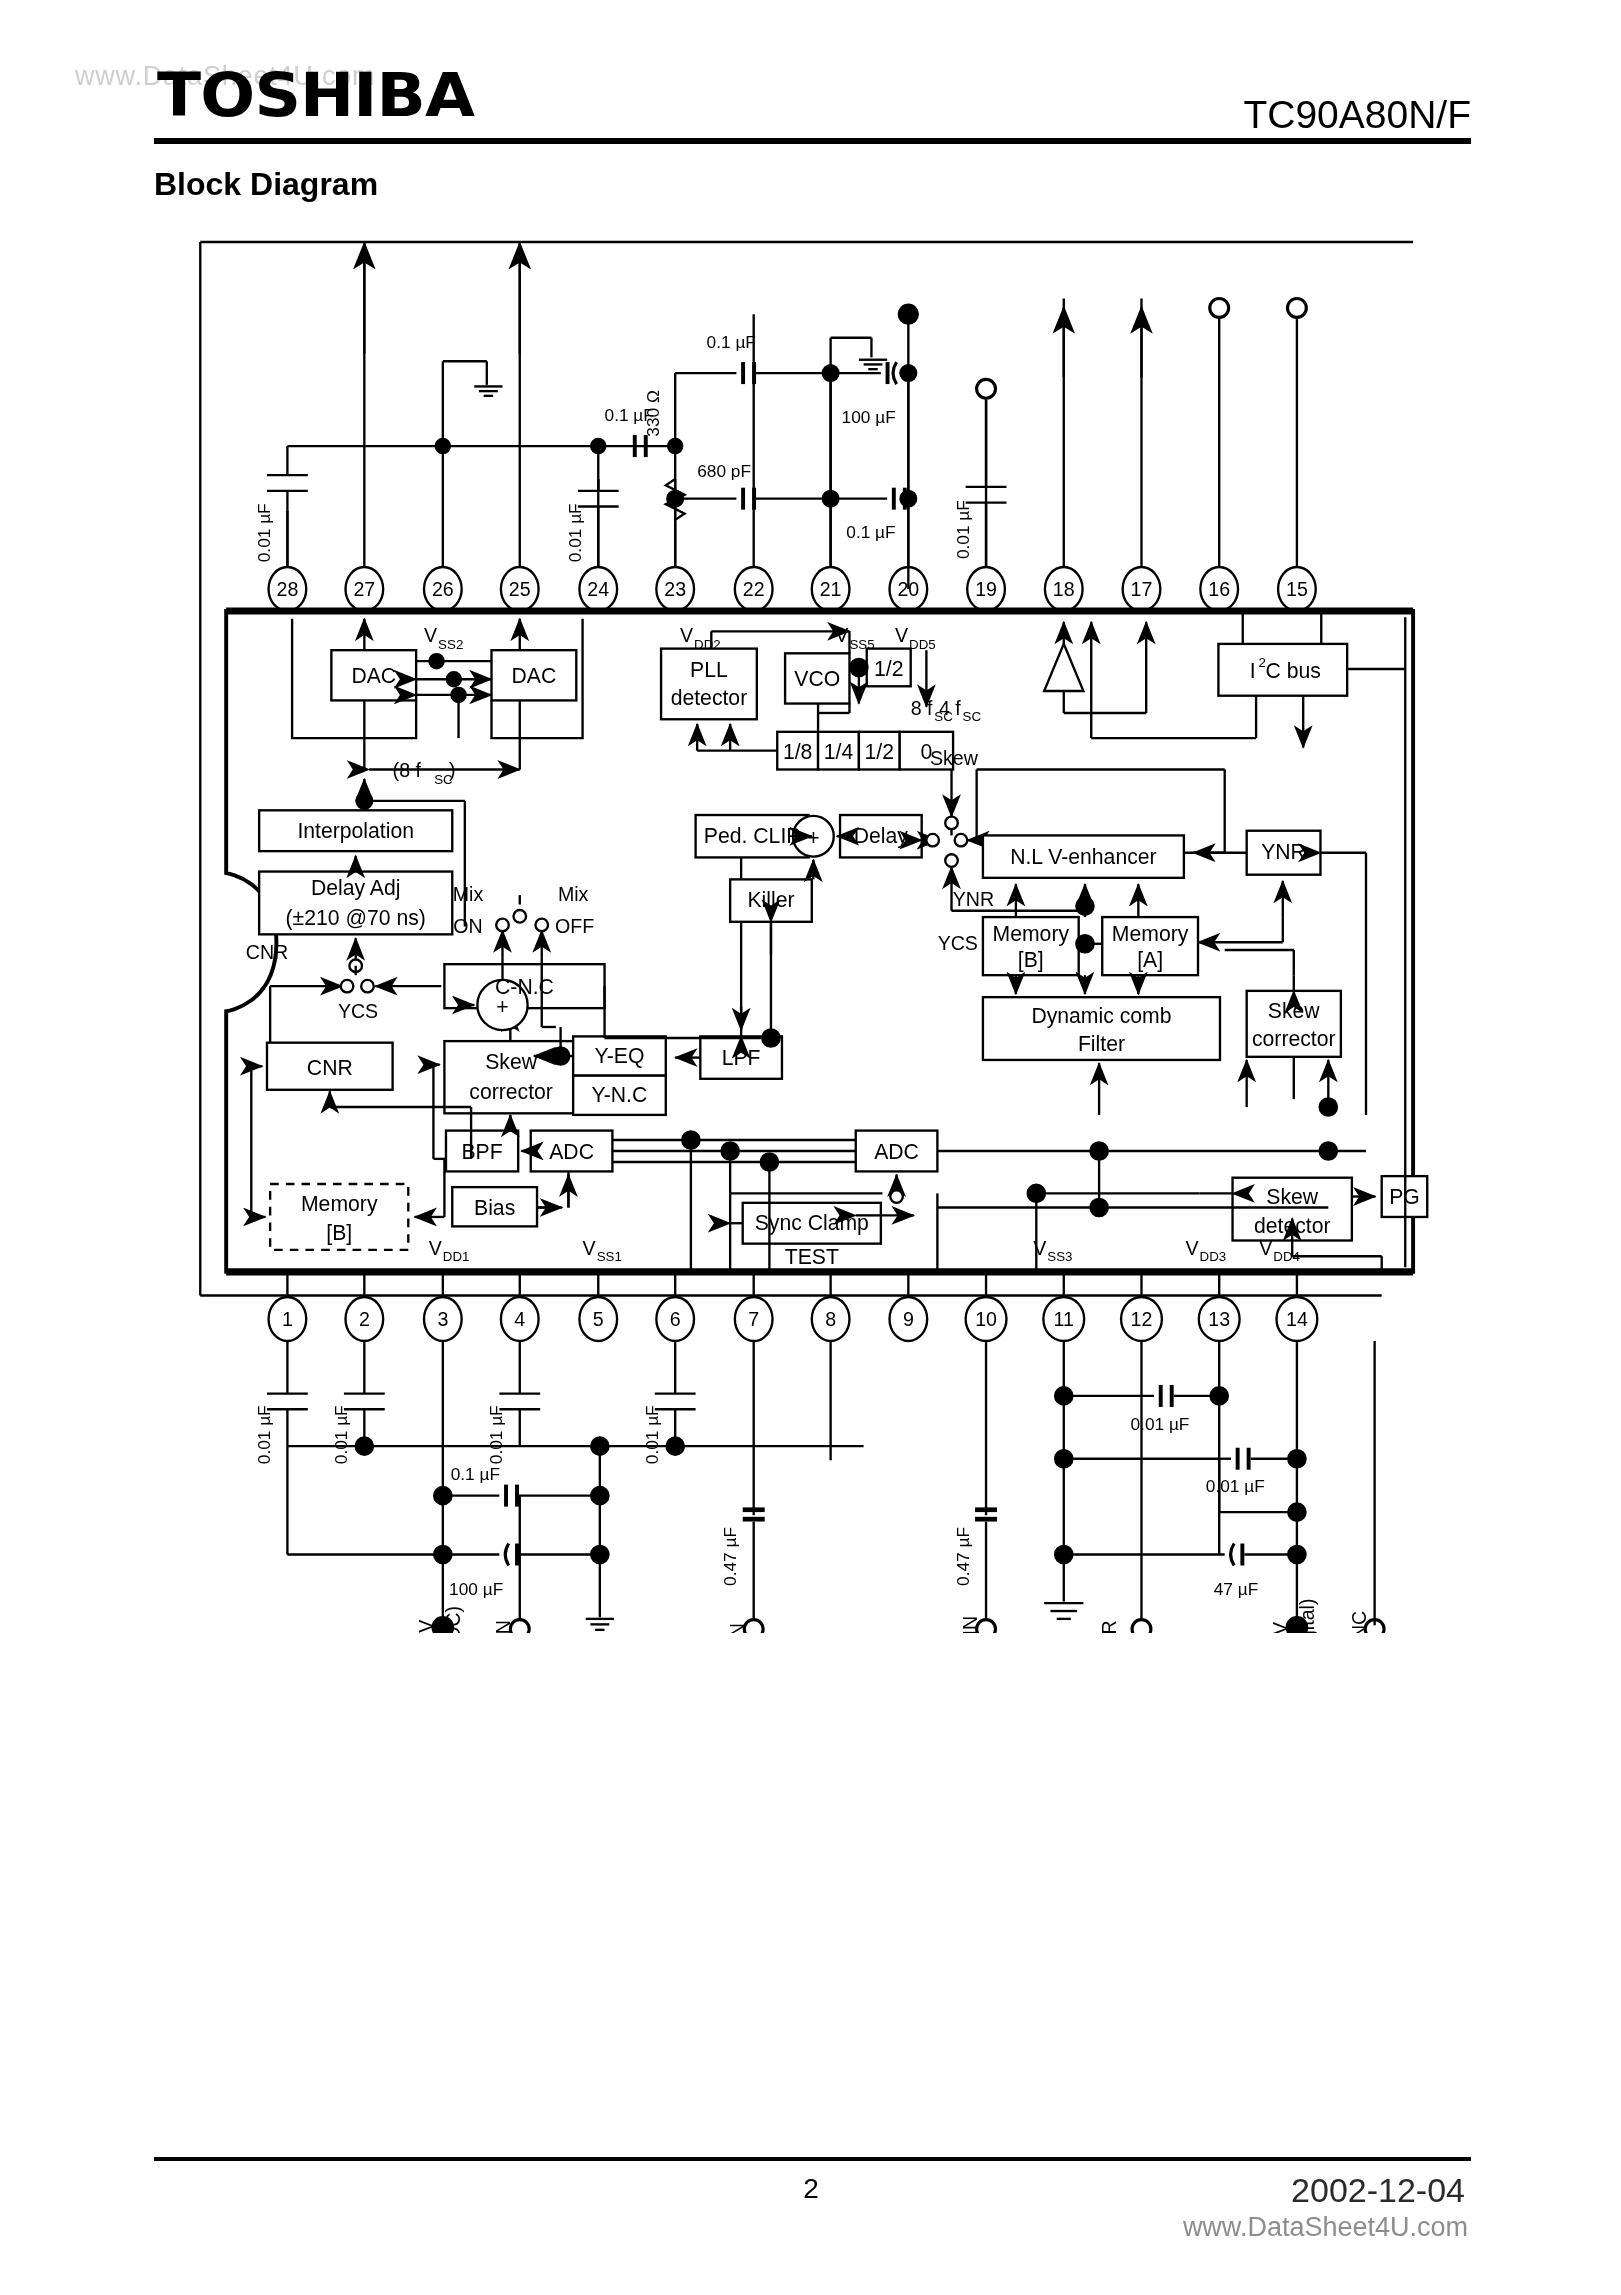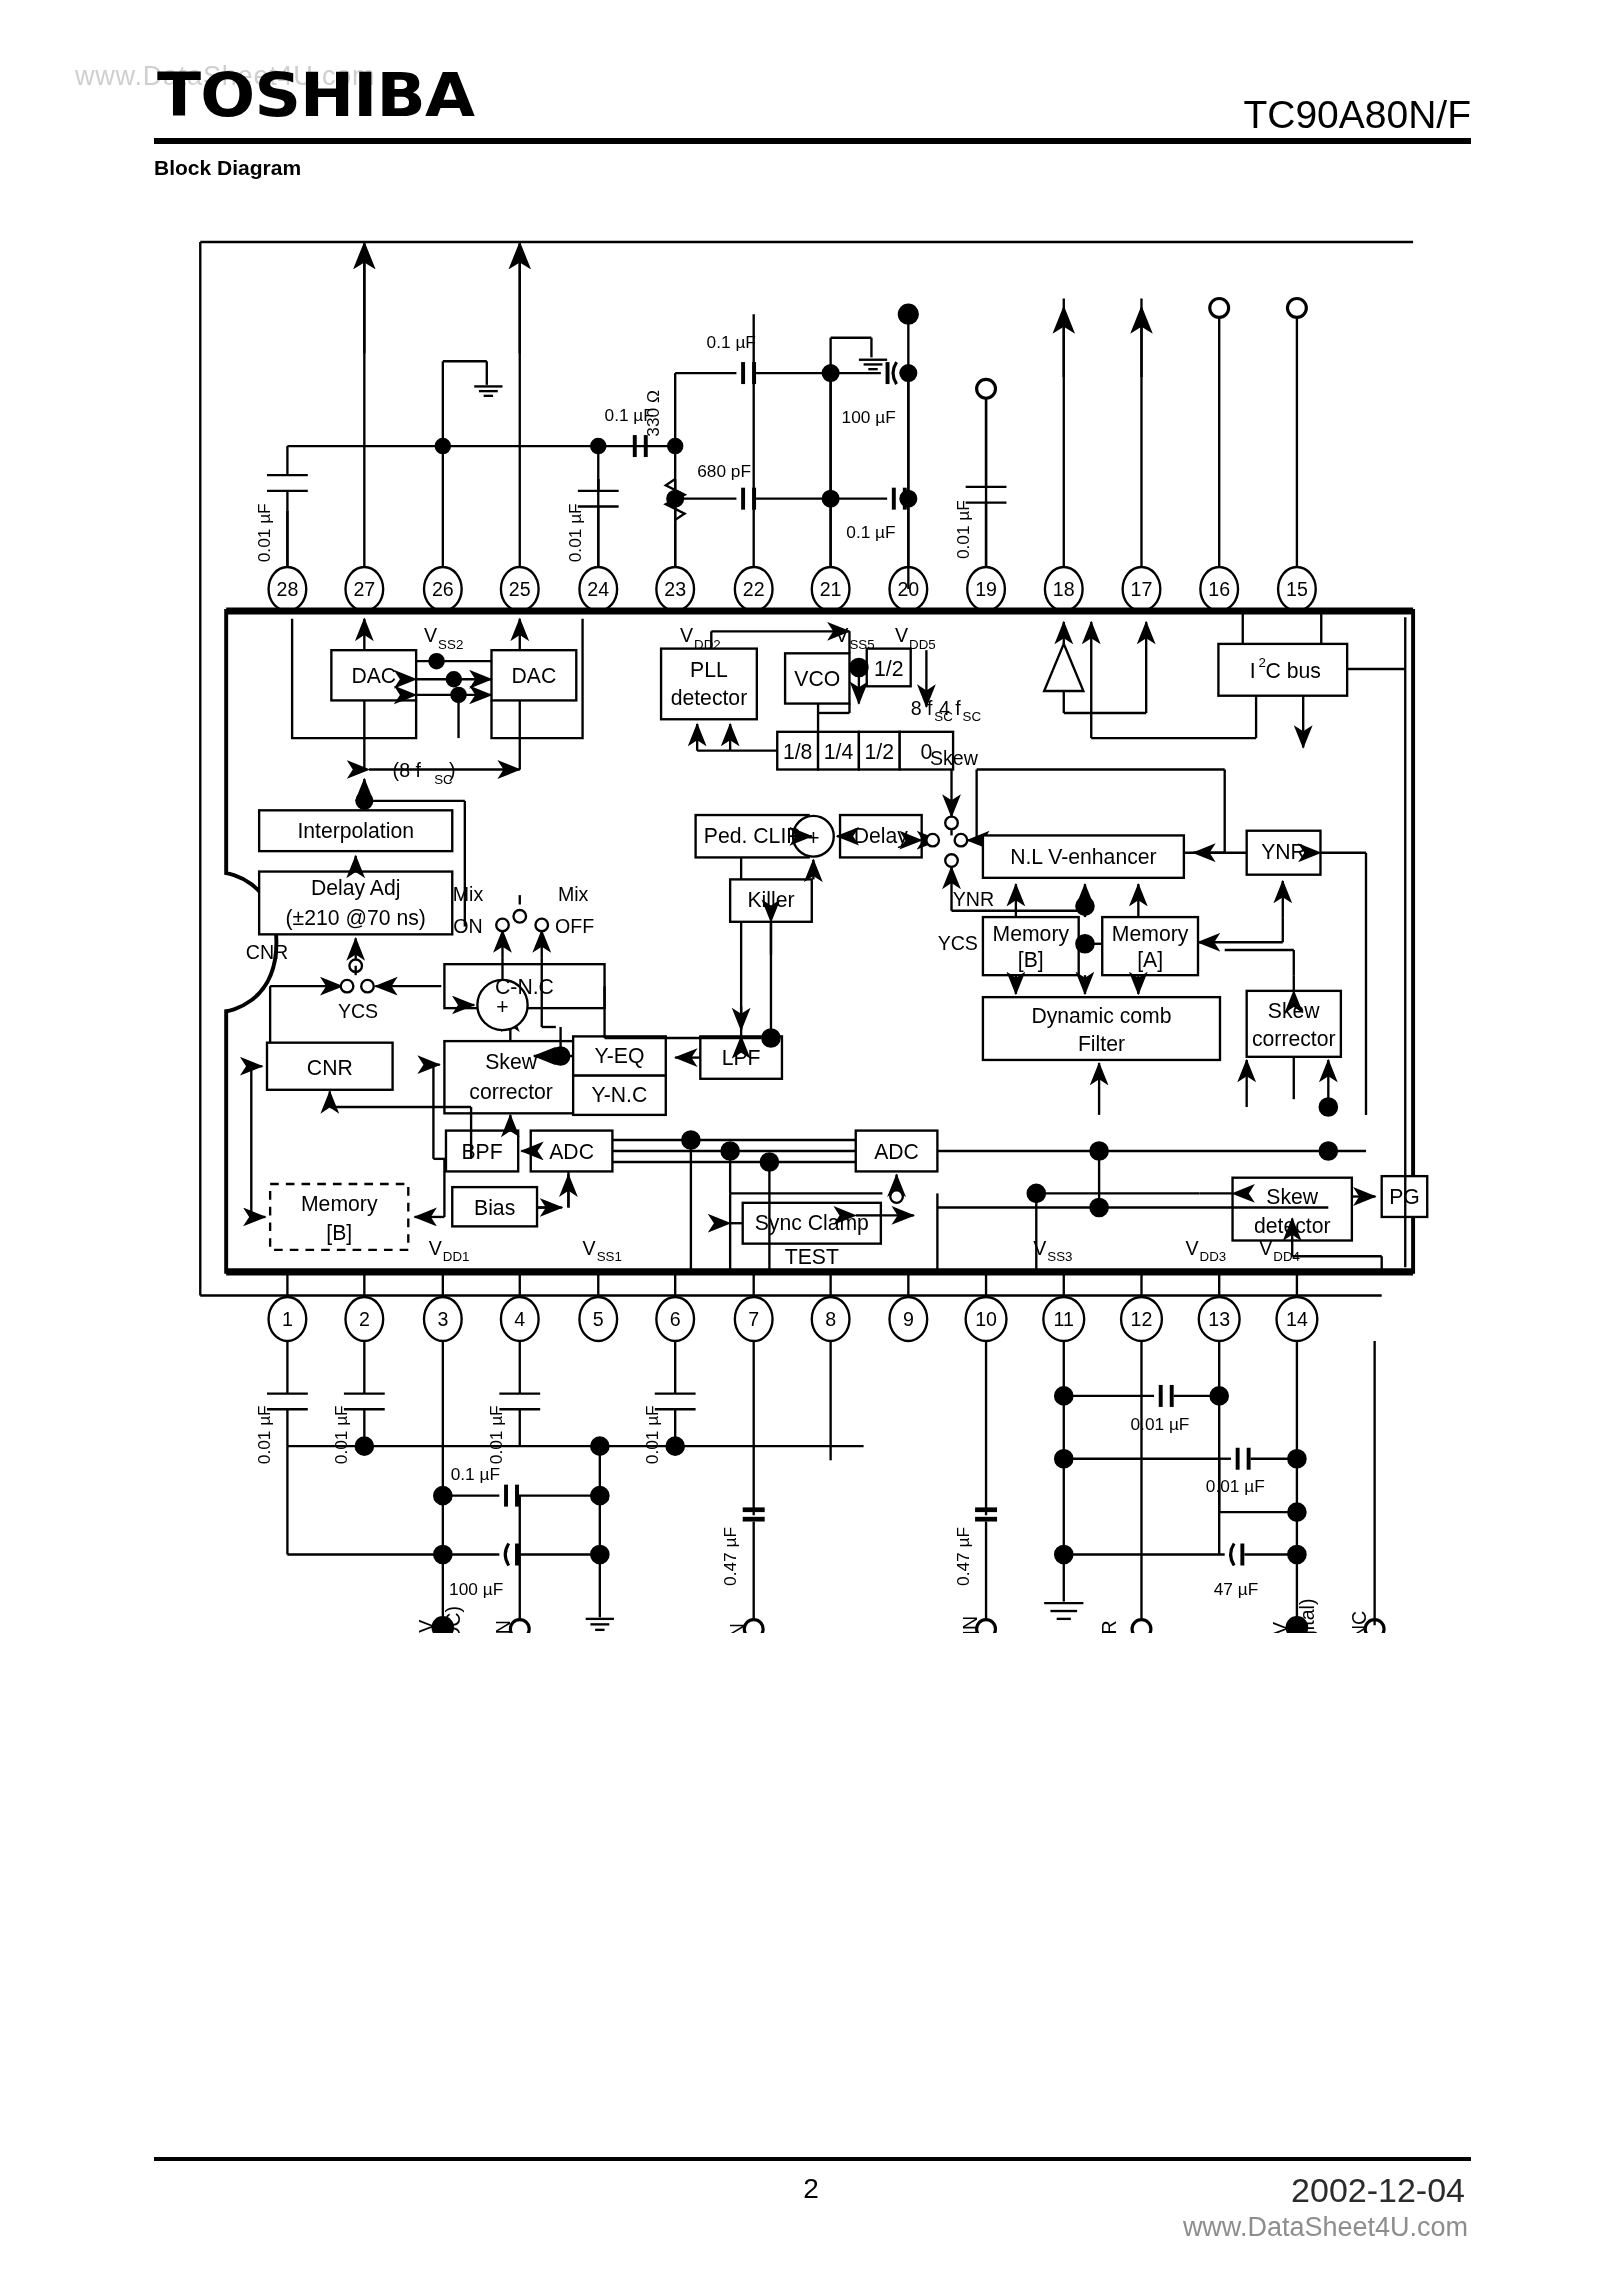--- a/index.html
+++ b/index.html
@@ -29,22 +29,22 @@
     line-height:1;
   }
   .partno{
     position:absolute;right:151px;top:77px;
     font-size:39px;font-weight:normal;
     font-family:"Liberation Sans", sans-serif;
     margin-top:16px;
   }
   .hdr-rule{position:absolute;left:154px;top:138px;width:1317px;height:5.5px;background:#000;}
   .sect-title{
-    position:absolute;left:154px;top:156px;
-    font-size:21px;font-weight:bold;
+    position:absolute;left:154px;top:166px;
+    font-size:32px;font-weight:bold;
   }
 
   
   .ftr-rule{position:absolute;left:154px;top:2157px;width:1317px;height:3.9px;background:#000;}
   .pageno{position:absolute;left:0;top:2173px;width:1622px;text-align:center;font-size:28px;}
   .fdate{position:absolute;right:157px;top:2171px;font-size:34px;color:#2b2b2b;}
   .wm-bot{position:absolute;right:154px;top:2212px;font-size:27px;color:#8d8d8d;}
 
   
   .canvas{position:absolute;left:0;top:220px;width:1622px;height:1413px;}

